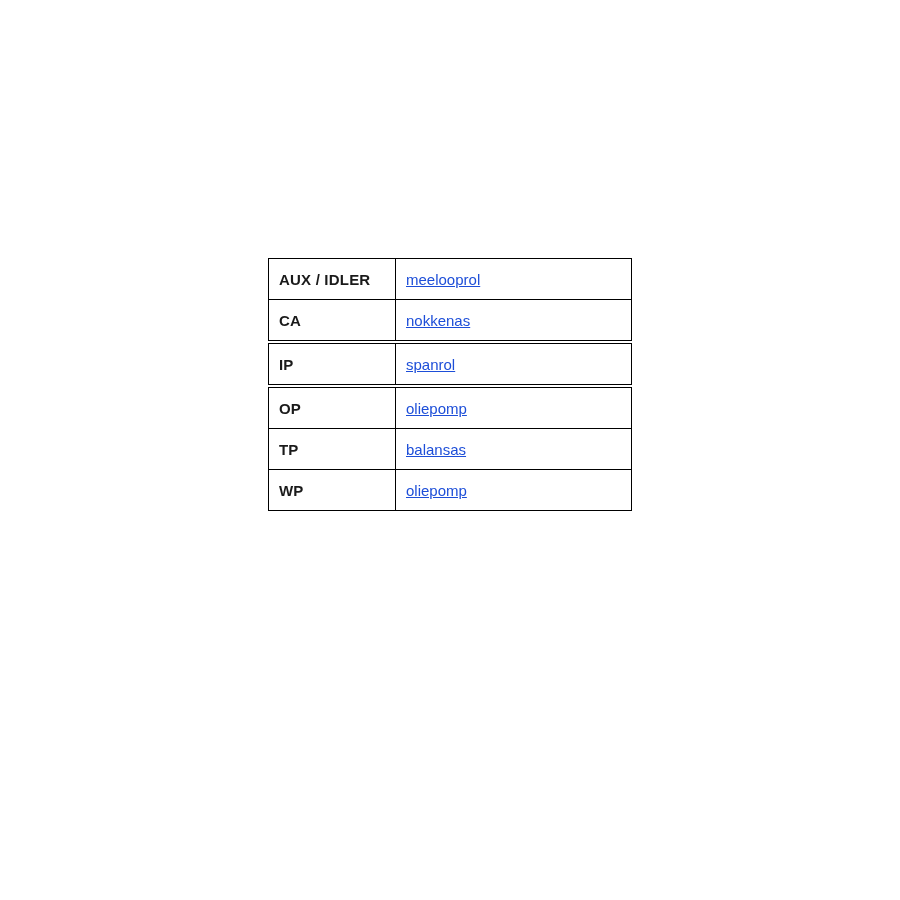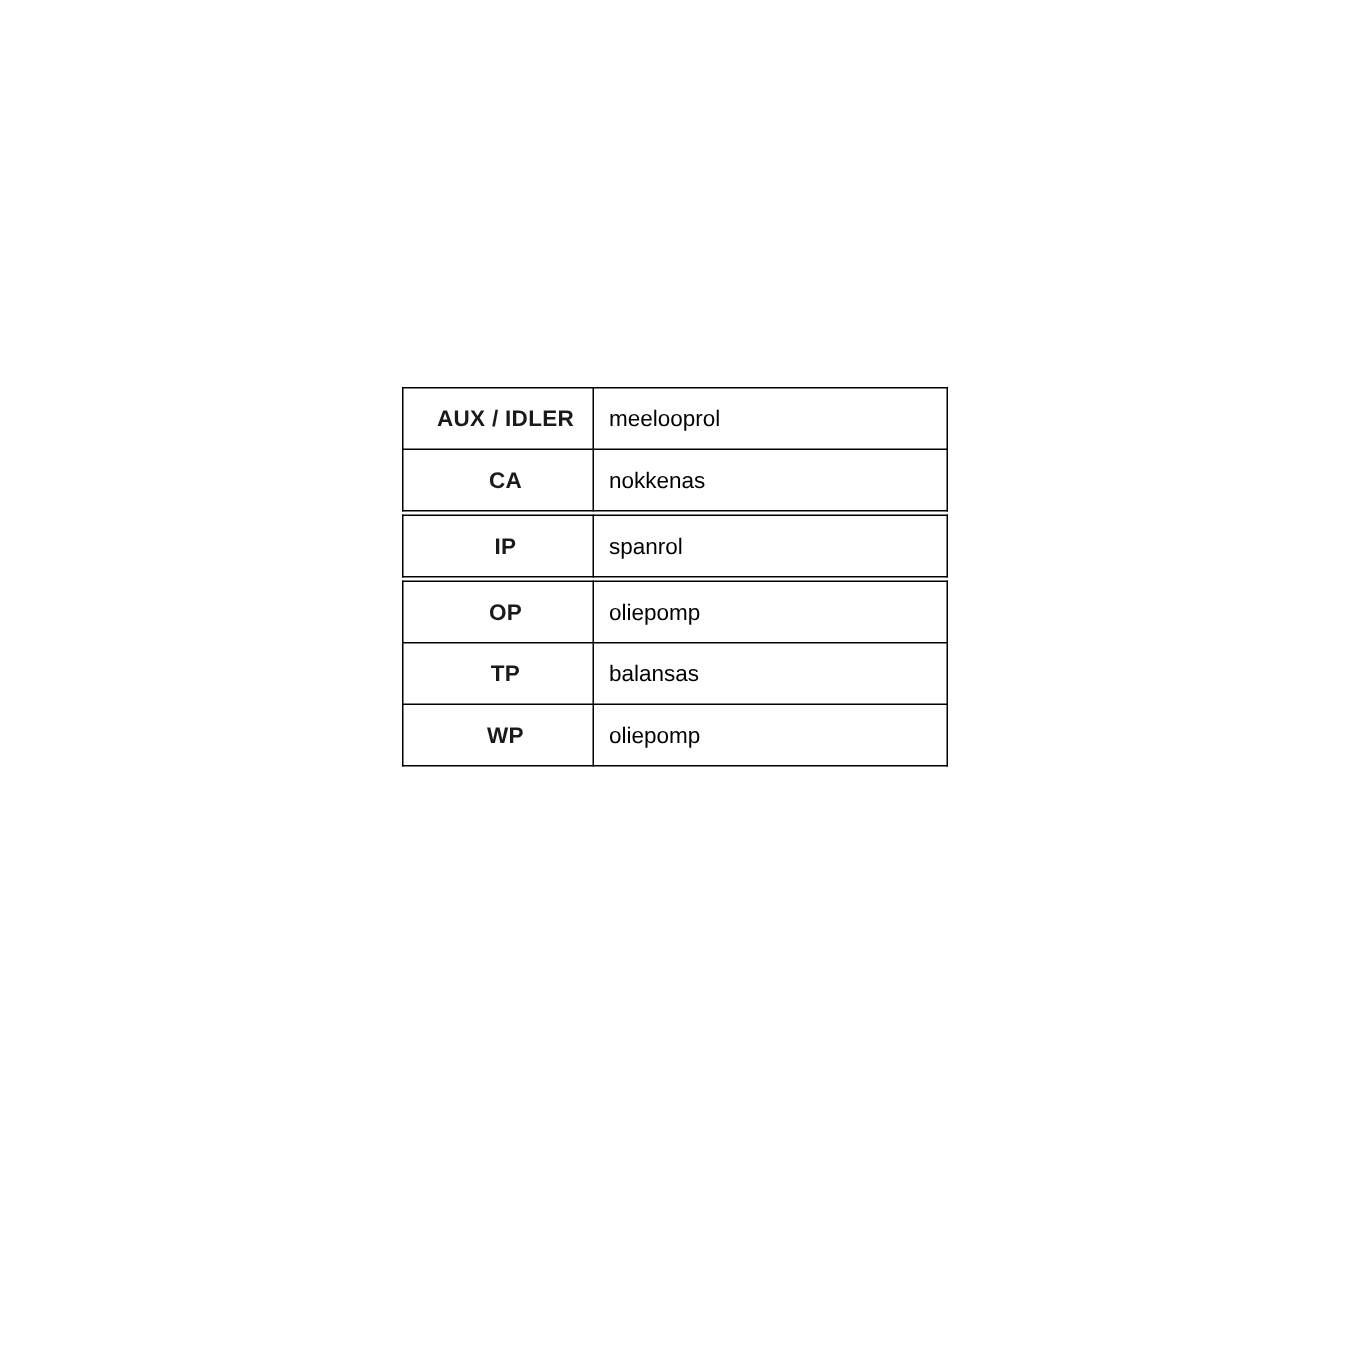--- a/index.html
+++ b/index.html
@@ -42,26 +42,26 @@
     padding: 0 0 0 10px;
     font-size: 15px;
     line-height: 1;
     white-space: nowrap;
     overflow: hidden;
   }
   td.abbr-cell {
     width: 127px;
     font-weight: bold;
     letter-spacing: 0.2px;
-    text-align: center;
   }
   td.term-cell {
     width: 236px;
     font-weight: normal;
-    color: #000000;
+    color: #1d4ed8;
+    text-decoration: underline;
   }
 </style>
 </head>
 <body>
 
 <div class="canvas">
   <div class="legend-wrap">
 
     <table class="legend-section">
       <tbody>

